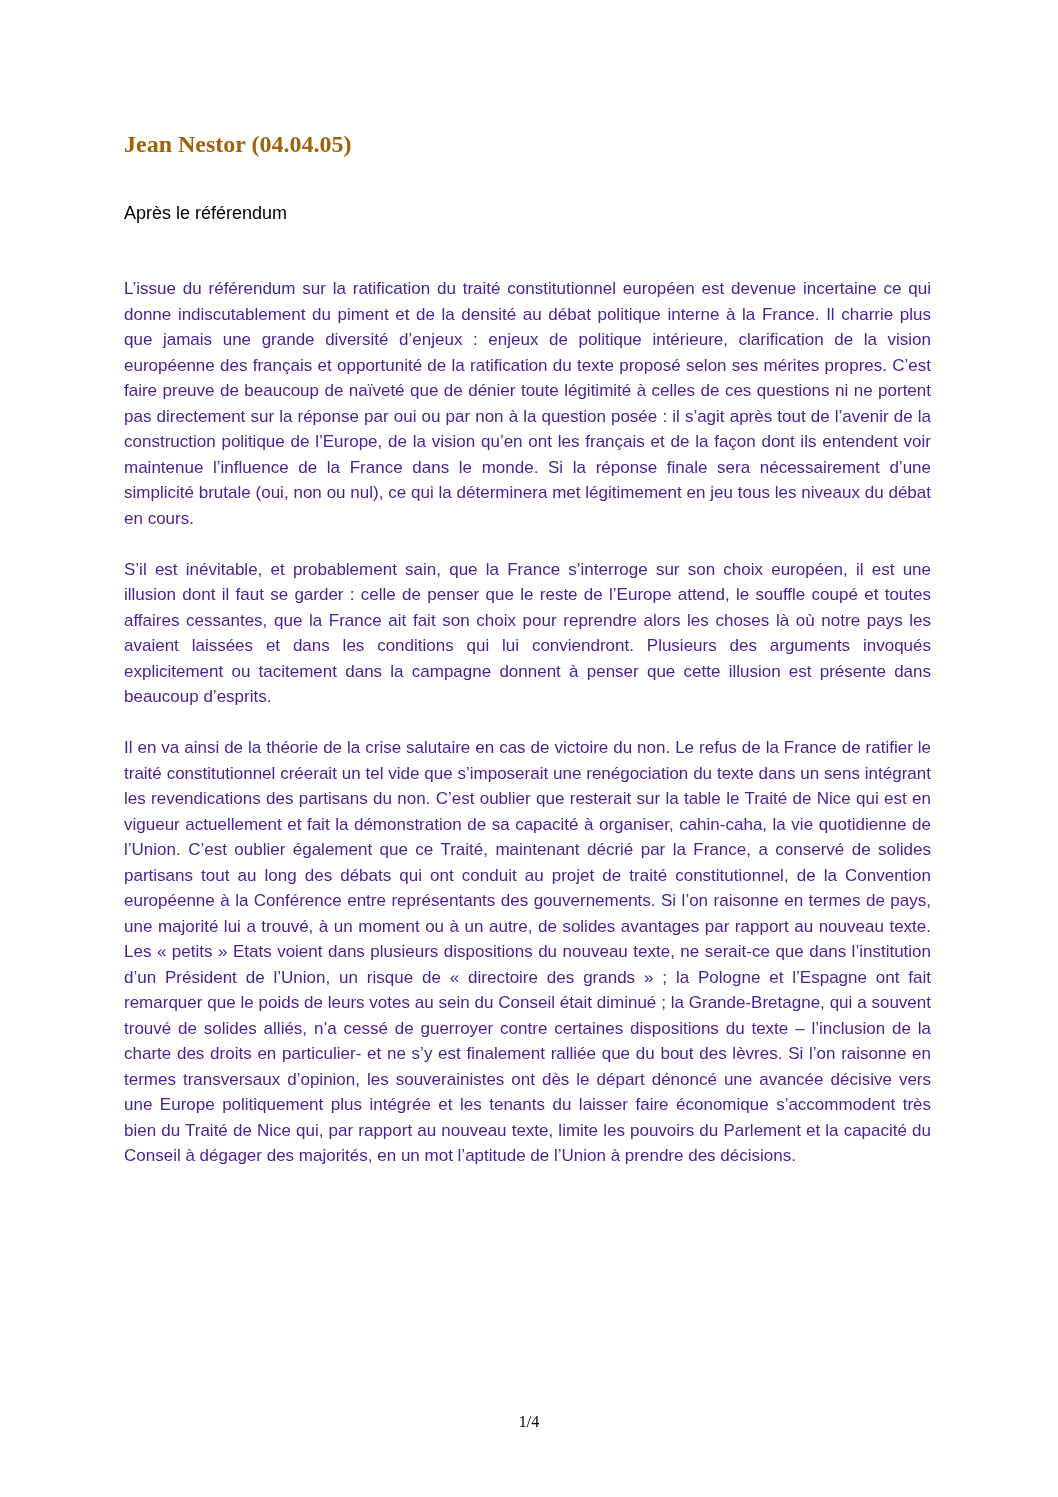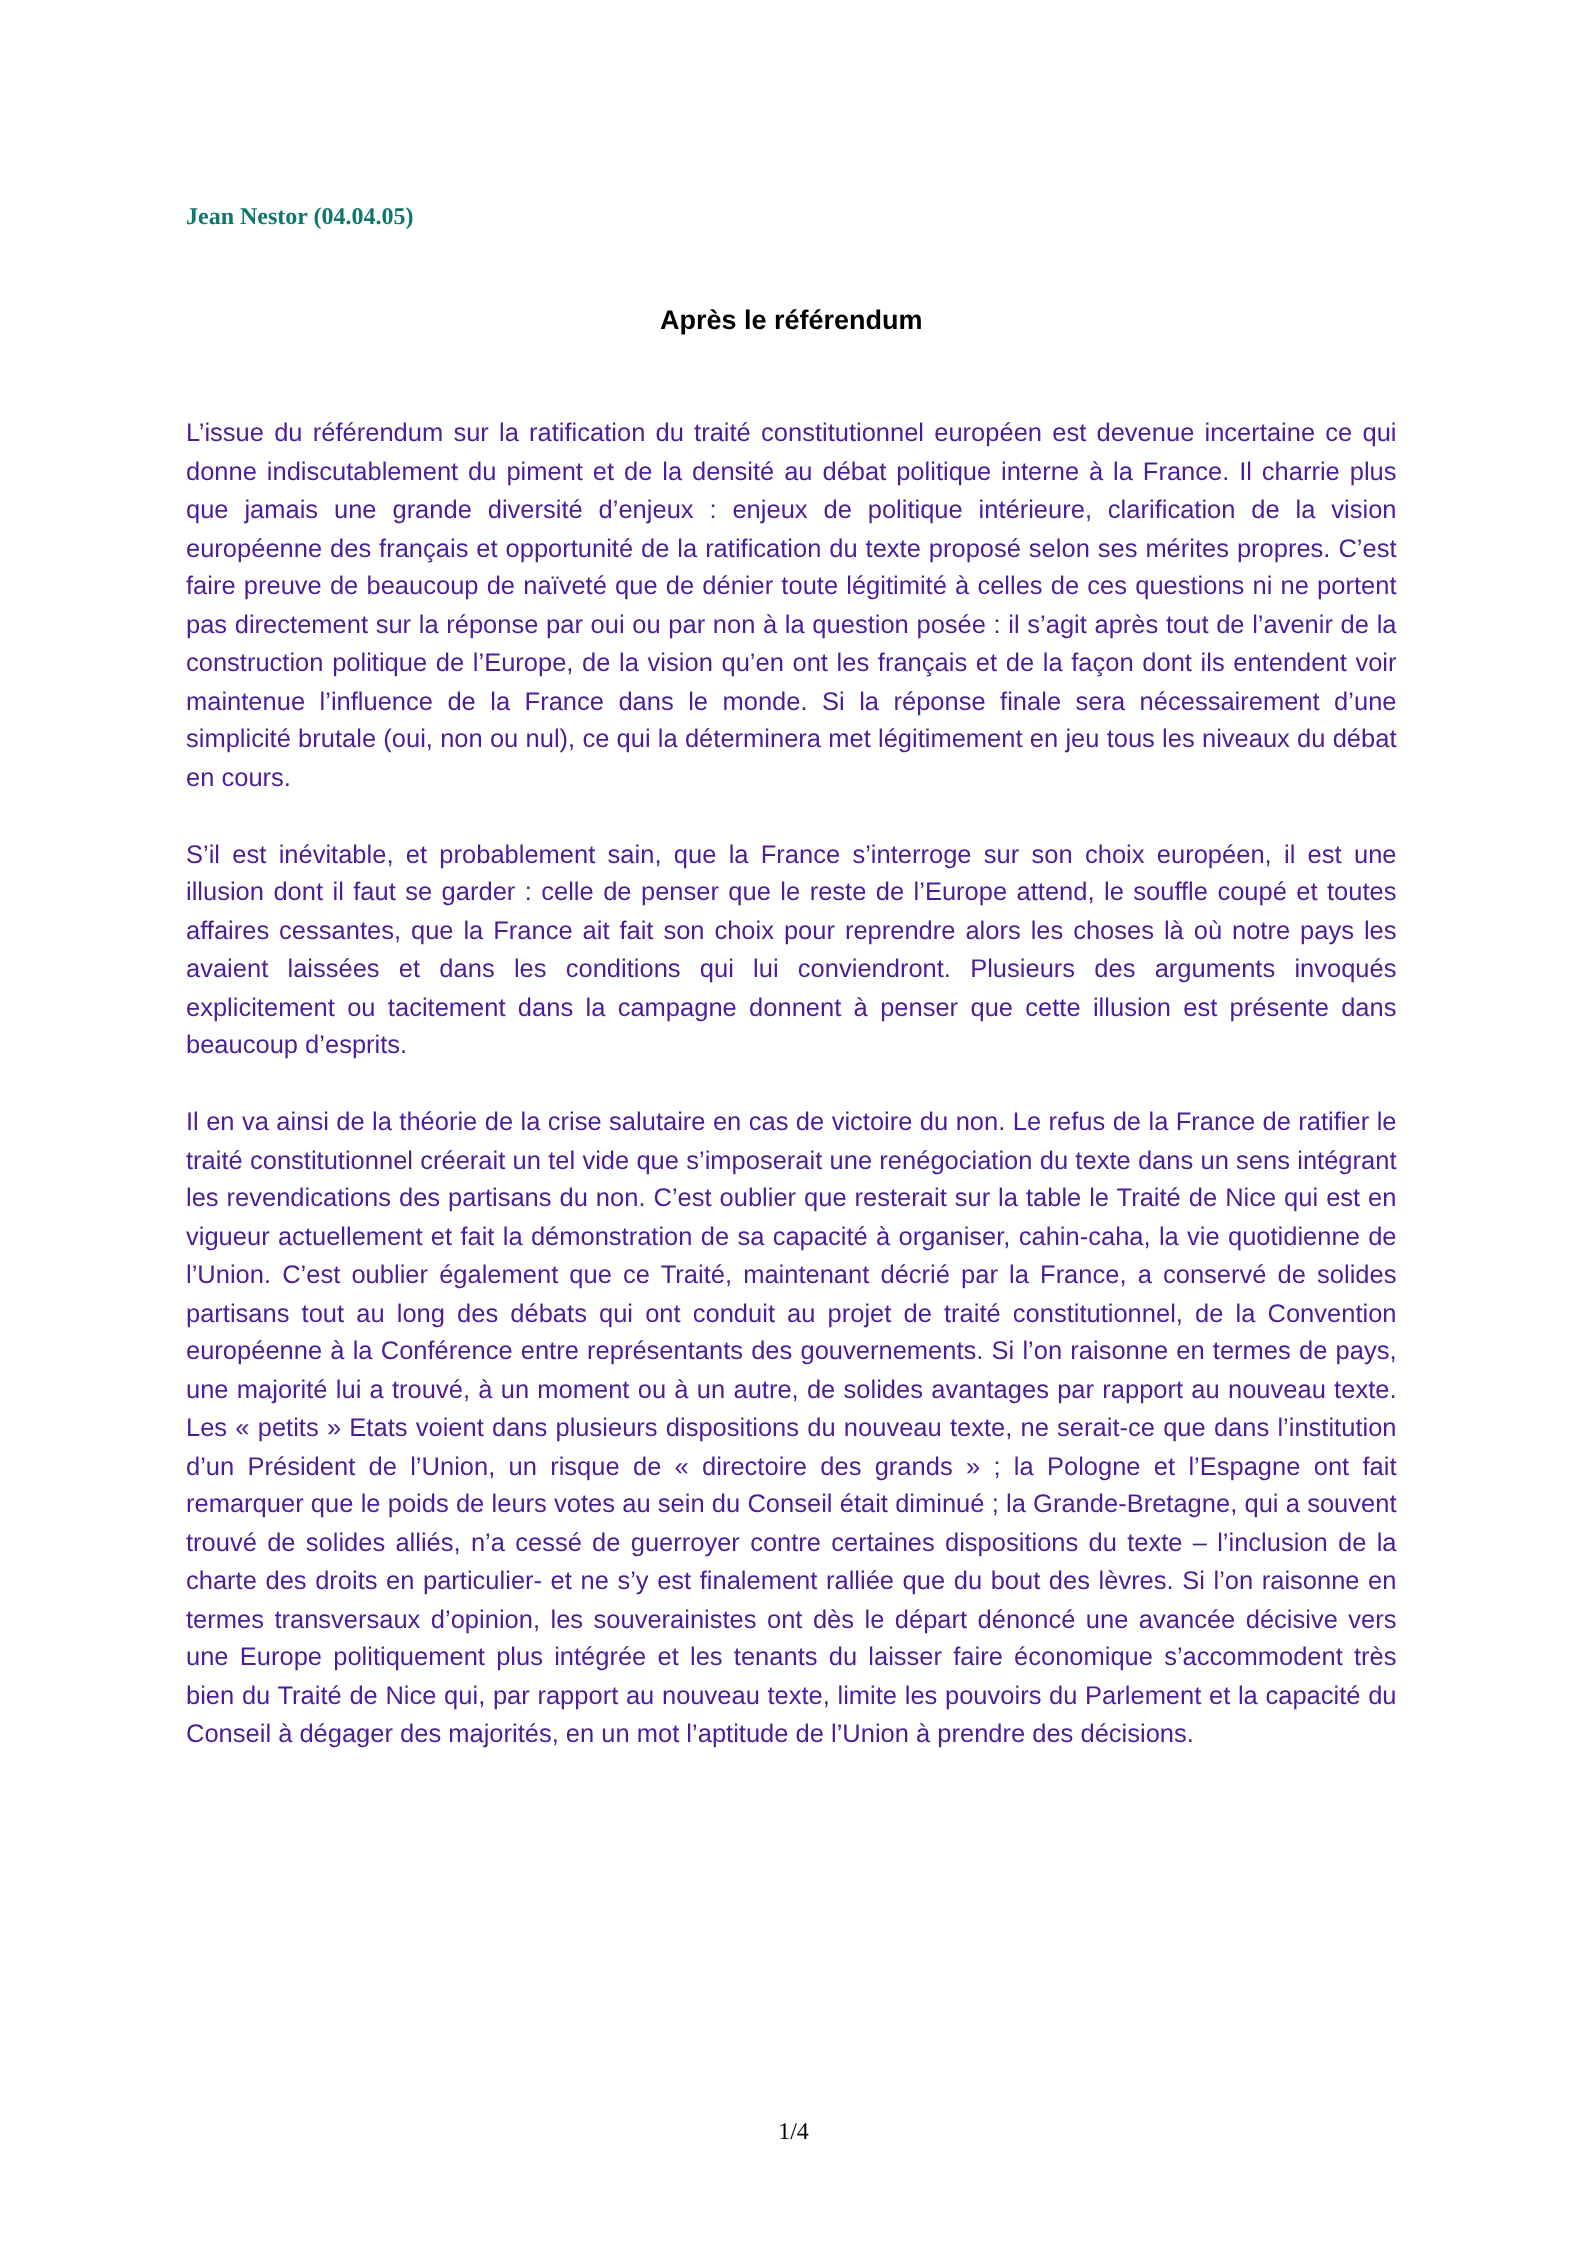--- a/index.html
+++ b/index.html
@@ -12,32 +12,31 @@
     width: 1058px;
     height: 1497px;
     background: #ffffff;
     overflow: hidden;
     box-sizing: border-box;
     padding: 133px 127px 0 124px;
   }
   .author-line {
     font-family: "Liberation Serif", "DejaVu Serif", serif;
     font-weight: bold;
-    font-size: 16px;
+    font-size: 24px;
     line-height: 23px;
-    color: #0f766e;
+    color: #a16207;
     margin: 0;
   }
   .doc-title {
     font-family: "Liberation Sans", "DejaVu Sans", sans-serif;
-    font-weight: bold;
+    font-weight: normal;
     font-size: 18px;
     line-height: 22px;
     color: #000000;
-    text-align: center;
     margin: 46px 0 0 0;
   }
   .body-text {
     margin-top: 52px;
   }
   .body-text p {
     font-family: "Liberation Sans", "DejaVu Sans", sans-serif;
     font-size: 17px;
     line-height: 25.5px;
     color: #4c1d95;

